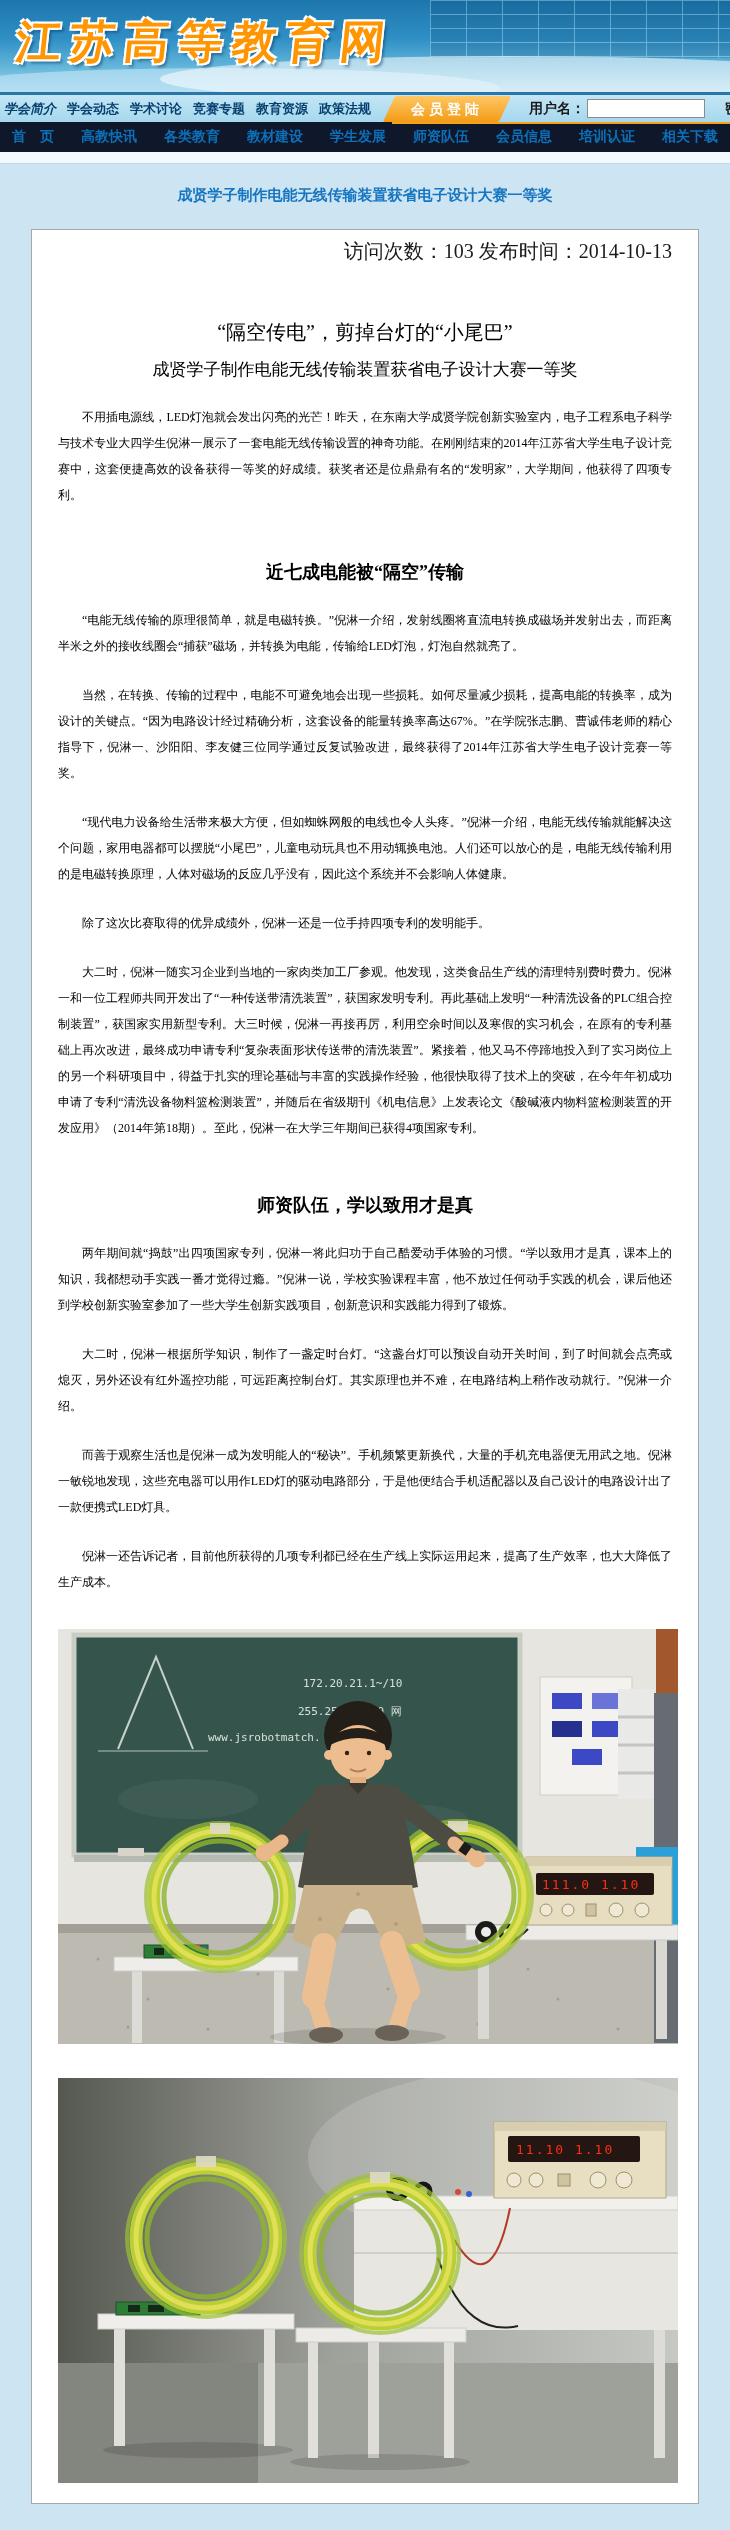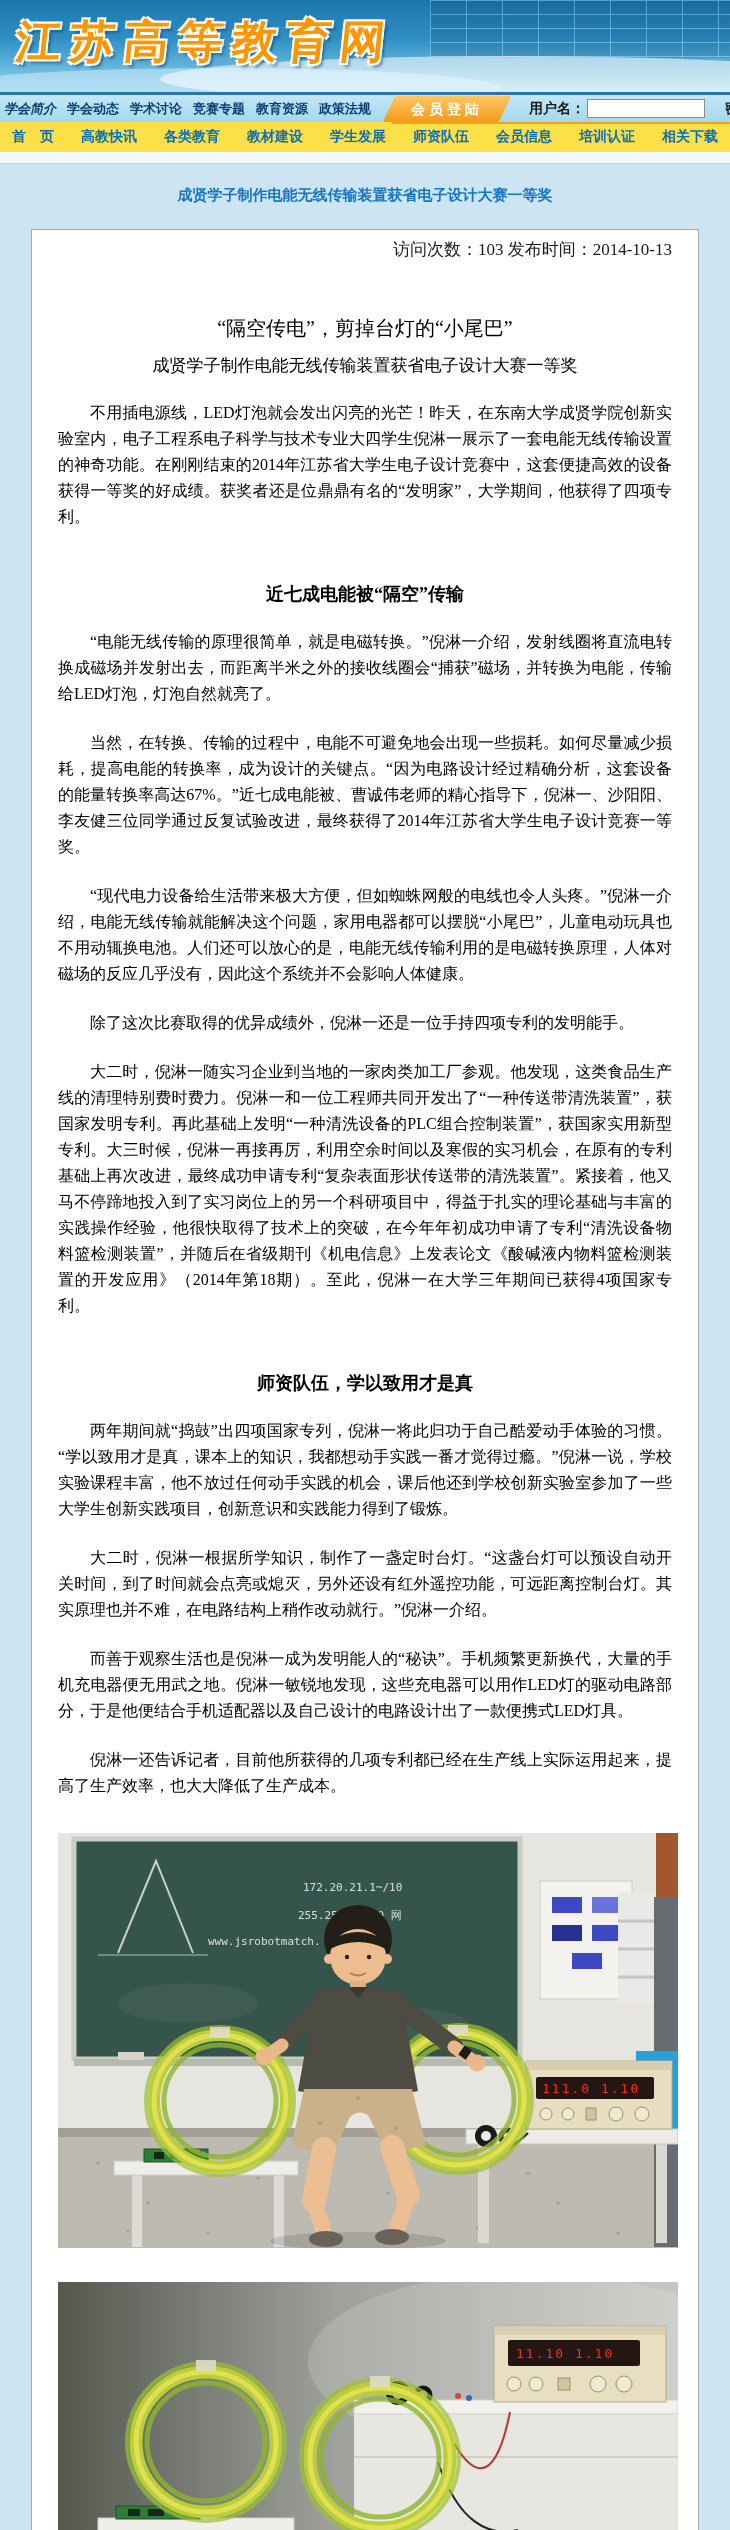--- a/index.html
+++ b/index.html
@@ -34,34 +34,34 @@
   .tnav:first-child { margin-left:4px;font-style:italic; }
   .slash { width:10px; height:26px; background:#f4fbff; transform:skewX(-25deg); margin-left:14px; }
   .login-tab { height:26px; line-height:26px; padding:0 22px; margin-left:4px;
     background:linear-gradient(180deg,#ffc765,#f29c16); color:#fff; font-size:14px;
     transform:skewX(-25deg); border-radius:2px; cursor:pointer; }
   .login-tab > span { display:inline-block; transform:skewX(25deg); letter-spacing:4px; }
   .ulabel { margin-left:24px; font-weight:bold; color:#1a1a1a; font-size:14px; }
   .uinput { width:118px; height:19px; border:1px solid #8c8c8c; background:#fff; margin-left:2px; }
   .plabel { margin-left:20px; }
   
-  .mainnav { position:relative; height:30px; background:#fde047;
+  .mainnav { position:relative; height:30px; background:#0f172a;
     display:flex; align-items:center; justify-content:space-between; padding:0 12px;
     font-size:14px; font-weight:bold; color:#0d6fb8; }
   .mainnav .oline { position:absolute; top:0; left:392px; right:0; height:2px; background:#f5a11c; }
   .mnav { cursor:pointer; }
   .gapstrip { height:12px; background:#f3fafe; border-bottom:1px solid #bcd9ea; }
   
   .page-title { margin-top:22px; text-align:center; font-size:15px; font-weight:bold; color:#1676c0; }
   .content-box { width:668px; margin:24px auto 14px; background:#fff; border:1px solid #a8a8a8;
     padding:8px 26px 20px; color:#000; font-family:"Liberation Serif", serif; }
-  .meta { text-align:right; font-size:17px; color:#1a1a1a; }
+  .meta { text-align:right; font-size:20px; color:#1a1a1a; }
   .headline { margin-top:54px; text-align:center; font-size:20px; font-weight:normal; }
   .subhead  { margin-top:12px; text-align:center; font-size:17px; }
-  .para { margin-top:23px; font-size:16px; line-height:26px; text-indent:2em; text-align:justify; }
+  .para { margin-top:23px; font-size:12px; line-height:26px; text-indent:2em; text-align:justify; }
   .sec  { margin-top:52px; text-align:center; font-size:18px; font-weight:bold; }
   .photo { display:block; margin:34px auto 0; background:#dadad4; }
   
   .chalk { fill:#e8f0e9; font-size:11px; font-family:"DejaVu Sans Mono", monospace; opacity:.9; }
   .psu-digits { fill:#ff2d12; font-size:13px; font-family:"DejaVu Sans Mono", monospace; letter-spacing:2px; }
 </style>
 </head>
 <body>
 
 <div class="banner">
@@ -109,21 +109,21 @@
     <span>访问次数：</span><span>103</span>
     <span>发布时间：</span><span>2014-10-13</span>
   </div>
 
   <div class="headline">“隔空传电”，剪掉台灯的“小尾巴”</div>
   <div class="subhead">成贤学子制作电能无线传输装置获省电子设计大赛一等奖</div>
 
   <p class="para">不用插电源线，LED灯泡就会发出闪亮的光芒！昨天，在东南大学成贤学院创新实验室内，电子工程系电子科学与技术专业大四学生倪淋一展示了一套电能无线传输设置的神奇功能。在刚刚结束的2014年江苏省大学生电子设计竞赛中，这套便捷高效的设备获得一等奖的好成绩。获奖者还是位鼎鼎有名的“发明家”，大学期间，他获得了四项专利。</p>
   <h3 class="sec">近七成电能被“隔空”传输</h3>
   <p class="para">“电能无线传输的原理很简单，就是电磁转换。”倪淋一介绍，发射线圈将直流电转换成磁场并发射出去，而距离半米之外的接收线圈会“捕获”磁场，并转换为电能，传输给LED灯泡，灯泡自然就亮了。</p>
-  <p class="para">当然，在转换、传输的过程中，电能不可避免地会出现一些损耗。如何尽量减少损耗，提高电能的转换率，成为设计的关键点。“因为电路设计经过精确分析，这套设备的能量转换率高达67%。”近七成电能被、曹诚伟老师的精心指导下，倪淋一、沙阳阳、李友健三位同学通过反复试验改进，最终获得了2014年江苏省大学生电子设计竞赛一等奖。</p>
+  <p class="para">当然，在转换、传输的过程中，电能不可避免地会出现一些损耗。如何尽量减少损耗，提高电能的转换率，成为设计的关键点。“因为电路设计经过精确分析，这套设备的能量转换率高达67%。”在学院张志鹏、曹诚伟老师的精心指导下，倪淋一、沙阳阳、李友健三位同学通过反复试验改进，最终获得了2014年江苏省大学生电子设计竞赛一等奖。</p>
   <p class="para">“现代电力设备给生活带来极大方便，但如蜘蛛网般的电线也令人头疼。”倪淋一介绍，电能无线传输就能解决这个问题，家用电器都可以摆脱“小尾巴”，儿童电动玩具也不用动辄换电池。人们还可以放心的是，电能无线传输利用的是电磁转换原理，人体对磁场的反应几乎没有，因此这个系统并不会影响人体健康。</p>
   <p class="para">除了这次比赛取得的优异成绩外，倪淋一还是一位手持四项专利的发明能手。</p>
   <p class="para">大二时，倪淋一随实习企业到当地的一家肉类加工厂参观。他发现，这类食品生产线的清理特别费时费力。倪淋一和一位工程师共同开发出了“一种传送带清洗装置”，获国家发明专利。再此基础上发明“一种清洗设备的PLC组合控制装置”，获国家实用新型专利。大三时候，倪淋一再接再厉，利用空余时间以及寒假的实习机会，在原有的专利基础上再次改进，最终成功申请专利“复杂表面形状传送带的清洗装置”。紧接着，他又马不停蹄地投入到了实习岗位上的另一个科研项目中，得益于扎实的理论基础与丰富的实践操作经验，他很快取得了技术上的突破，在今年年初成功申请了专利“清洗设备物料篮检测装置”，并随后在省级期刊《机电信息》上发表论文《酸碱液内物料篮检测装置的开发应用》（2014年第18期）。至此，倪淋一在大学三年期间已获得4项国家专利。</p>
   <h3 class="sec">师资队伍，学以致用才是真</h3>
   <p class="para">两年期间就“捣鼓”出四项国家专列，倪淋一将此归功于自己酷爱动手体验的习惯。“学以致用才是真，课本上的知识，我都想动手实践一番才觉得过瘾。”倪淋一说，学校实验课程丰富，他不放过任何动手实践的机会，课后他还到学校创新实验室参加了一些大学生创新实践项目，创新意识和实践能力得到了锻炼。</p>
   <p class="para">大二时，倪淋一根据所学知识，制作了一盏定时台灯。“这盏台灯可以预设自动开关时间，到了时间就会点亮或熄灭，另外还设有红外遥控功能，可远距离控制台灯。其实原理也并不难，在电路结构上稍作改动就行。”倪淋一介绍。</p>
   <p class="para">而善于观察生活也是倪淋一成为发明能人的“秘诀”。手机频繁更新换代，大量的手机充电器便无用武之地。倪淋一敏锐地发现，这些充电器可以用作LED灯的驱动电路部分，于是他便结合手机适配器以及自己设计的电路设计出了一款便携式LED灯具。</p>
   <p class="para">倪淋一还告诉记者，目前他所获得的几项专利都已经在生产线上实际运用起来，提高了生产效率，也大大降低了生产成本。</p>
 
   <svg class="photo" width="620" height="415" viewBox="0 0 620 415">

